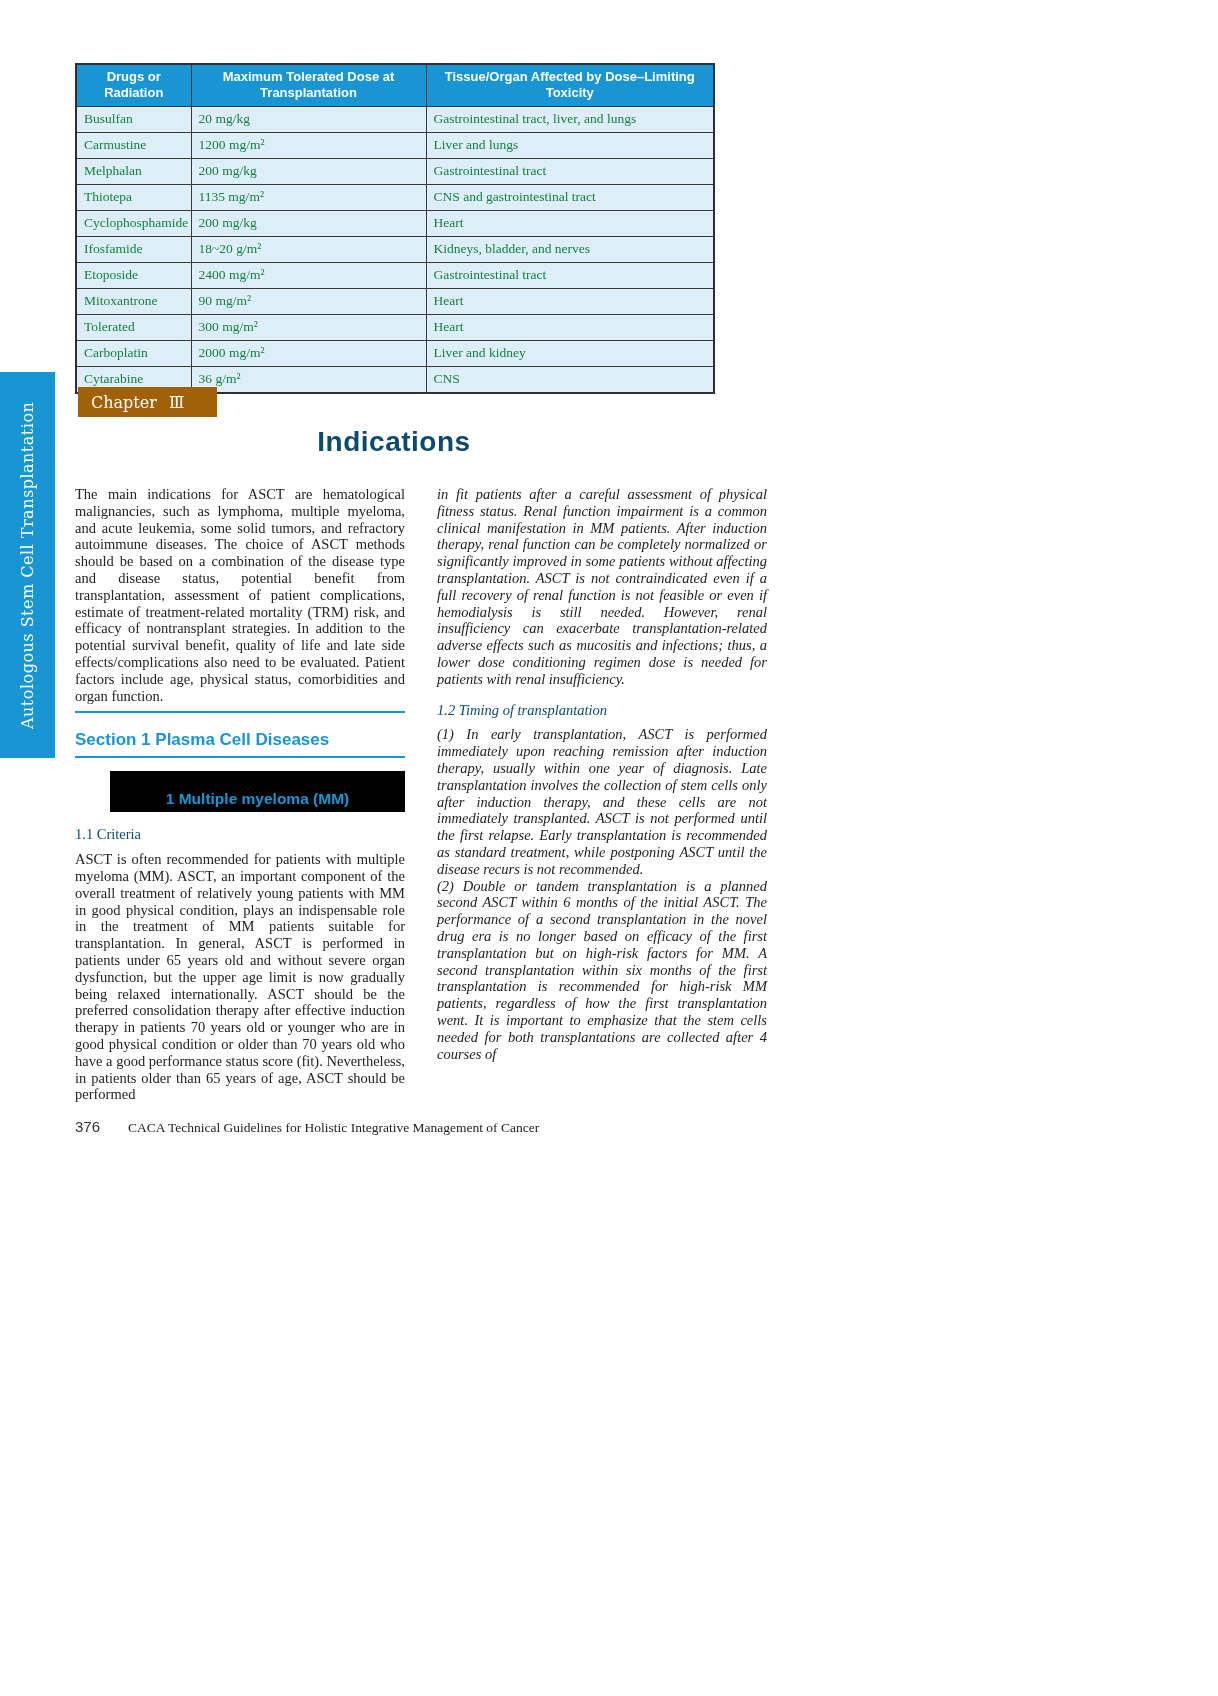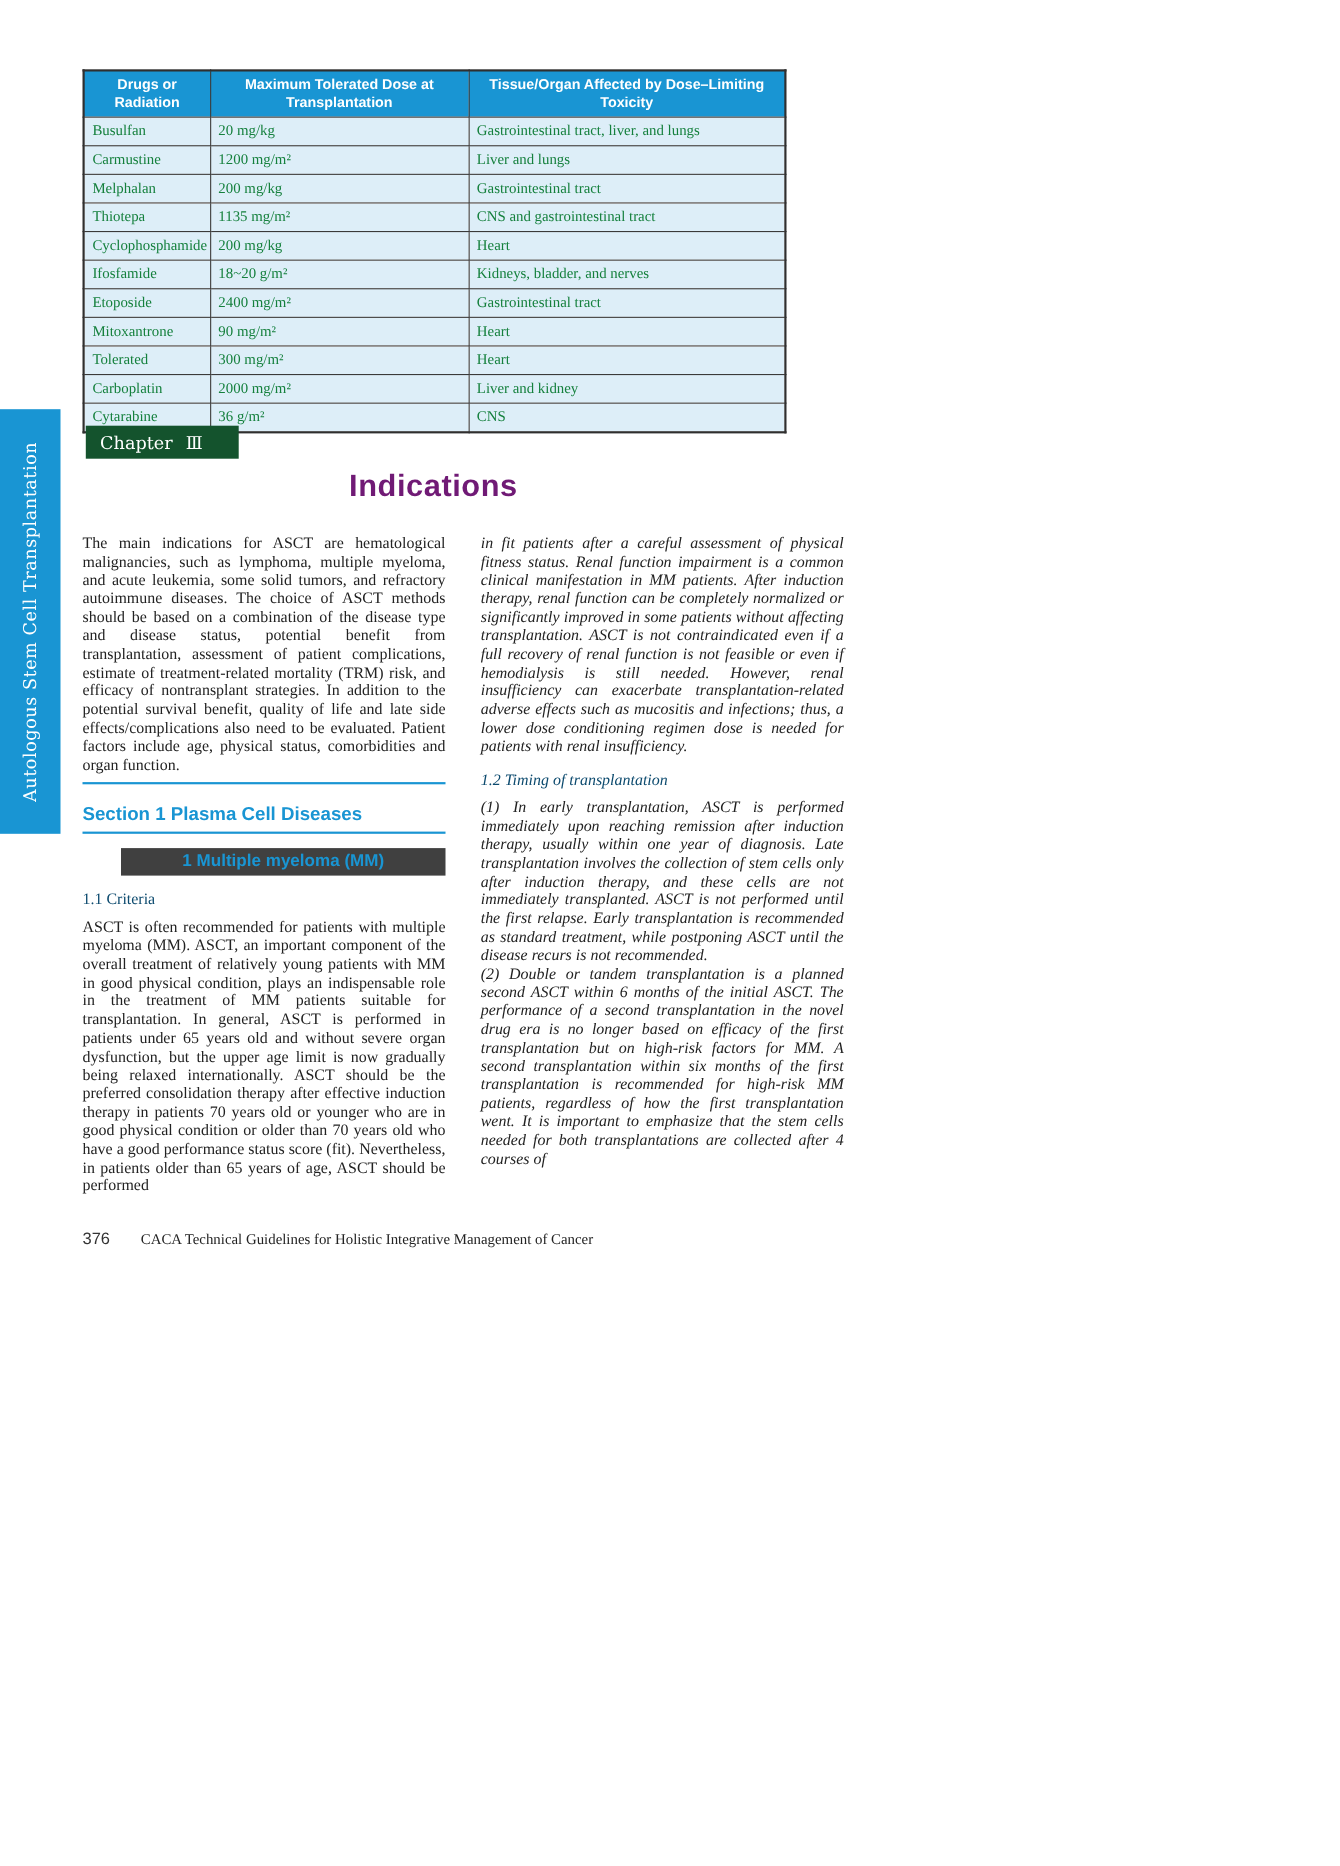--- a/index.html
+++ b/index.html
@@ -67,39 +67,39 @@
     letter-spacing: 0.5px;
   }
 
   
   .chapter-badge {
     position: absolute;
     left: 78px;
     top: 387px;
     width: 139px;
     height: 30px;
-    background: #14532d;
+    background: #a16207;
     color: #ffffff;
     font-family: "DejaVu Serif", serif;
     font-size: 16px;
     display: flex;
     align-items: center;
     box-sizing: border-box;
     padding-left: 13px;
   }
   .chapter-badge .numeral { margin-left: 12px; }
 
   
   .page-title {
     position: absolute;
     left: 75px;
     top: 426px;
     width: 638px;
     text-align: center;
-    color: #701a75;
+    color: #0c4a6e;
     font-family: "Liberation Sans", sans-serif;
     font-weight: bold;
     font-size: 28px;
     letter-spacing: 0.5px;
   }
 
   
   .col {
     position: absolute;
     top: 486px;
@@ -121,22 +121,22 @@
     border-bottom: 2px solid #1995d3;
     padding: 17px 0 6px;
     text-align: left;
     color: #1995d3;
     font-family: "Liberation Sans", sans-serif;
     font-weight: bold;
     font-size: 17px;
   }
   .band-heading {
     margin-top: 13px;
-    background: #404040;
-    padding: 3px 0 4px;
+    background: #000000;
+    padding: 19px 0 4px;
     text-align: center;
     color: #1995d3;
     font-family: "Liberation Sans", sans-serif;
     font-weight: bold;
     font-size: 15.5px;
     margin-left: 35px;
   }
   .clause-heading {
     margin: 14px 0 8px 0;
     font-size: 14.5px;

